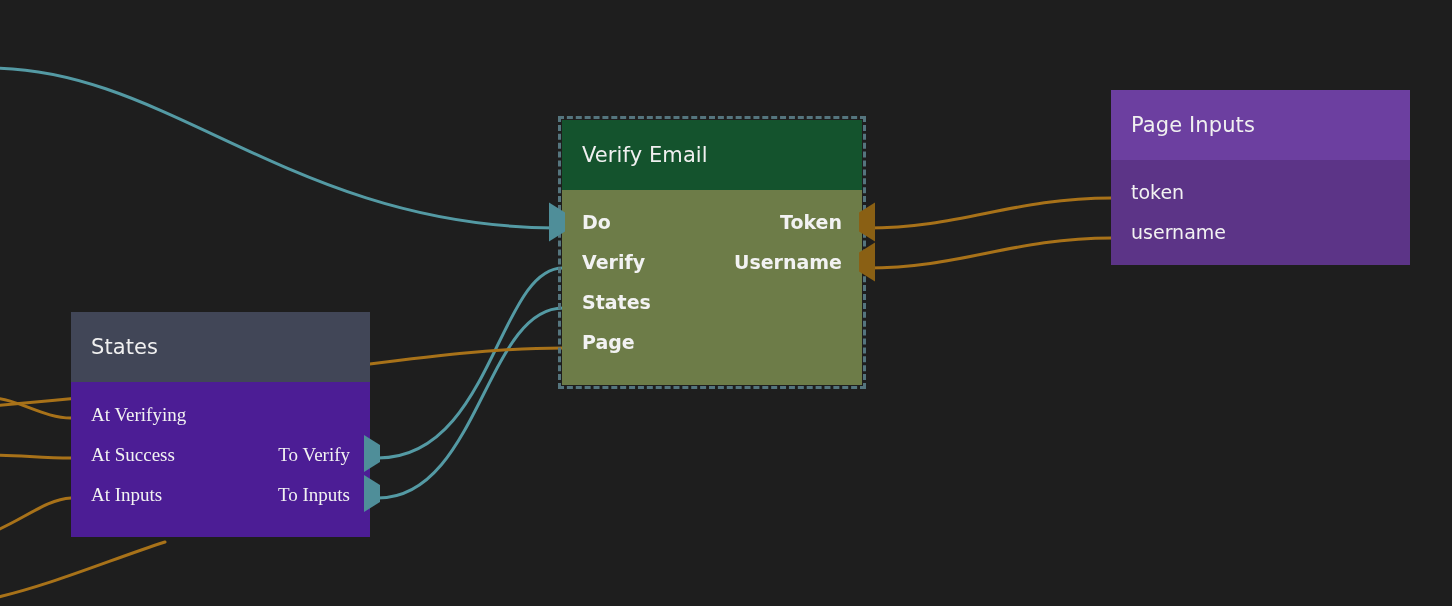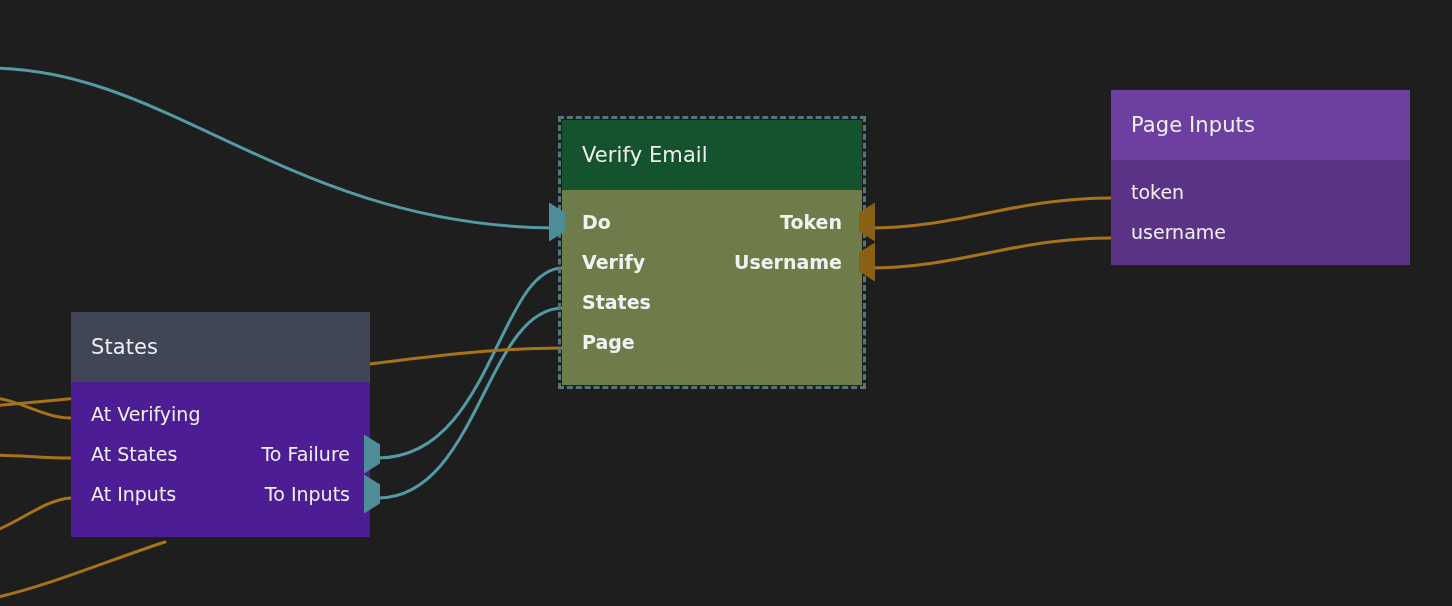--- a/index.html
+++ b/index.html
@@ -98,20 +98,21 @@
     left: 71px;
     top: 312px;
     width: 299px;
     background: #4c1d95;
   }
   #node-states .node-header {
     background: #414657;
   }
   #node-states .node-body {
     height: 155px;
+    font-family: Liberation Serif, serif;
   }
 
   
   #node-page-inputs {
     left: 1111px;
     top: 90px;
     width: 299px;
     background: #5c3487;
   }
   #node-page-inputs .node-header {
@@ -184,22 +185,22 @@
           <span class="port-dot data"></span>
         </span>
         <span class="port-label">At Verifying</span>
         <span class="spacer"></span>
       </div>
 
       <div class="port-row">
         <span class="port left">
           <span class="port-dot data"></span>
         </span>
-        <span class="port-label">At States</span>
-        <span class="port-label out">To Failure</span>
+        <span class="port-label">At Success</span>
+        <span class="port-label out">To Verify</span>
         <span class="port right">
           <span class="port-arrow exec-in"></span>
         </span>
       </div>
 
       <div class="port-row">
         <span class="port left">
           <span class="port-dot data"></span>
         </span>
         <span class="port-label">At Inputs</span>

